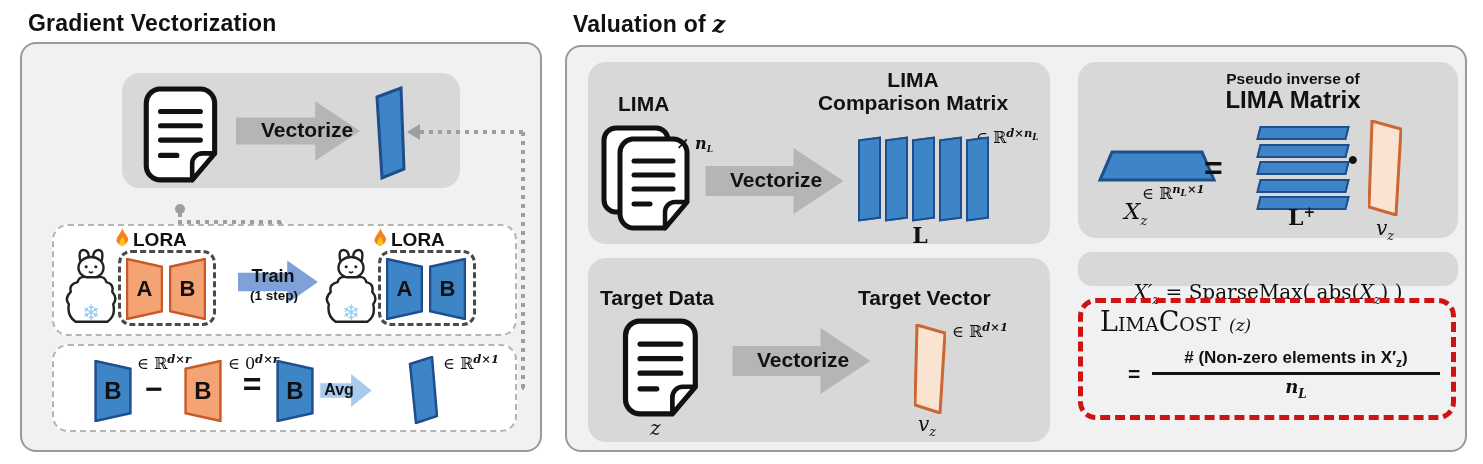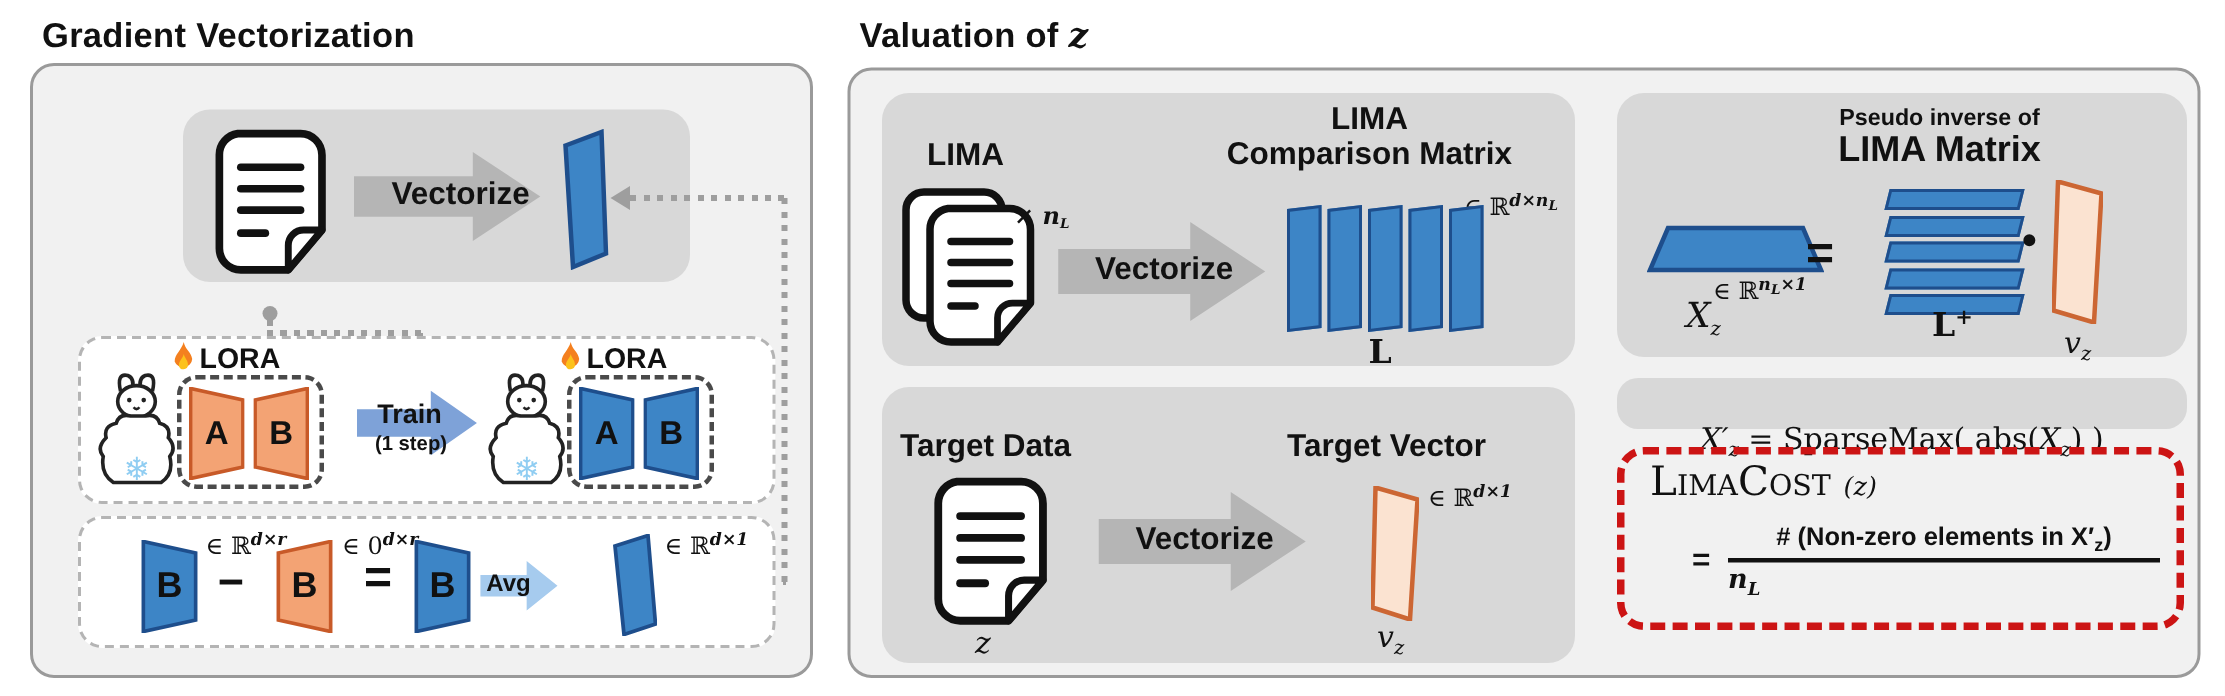--- a/index.html
+++ b/index.html
@@ -38,21 +38,21 @@
   .serifB{font-family:"DejaVu Serif",serif;font-weight:bold;}
   .sfx{font-family:"DejaVu Serif",serif;font-size:20px;white-space:nowrap;}
   .sfx i{font-family:"DejaVu Serif",serif;}
   .sfx sub{font-size:13px;font-style:italic;}
   .bcap{font-family:"DejaVu Serif",serif;font-size:27px;}
   .scap{font-family:"DejaVu Serif",serif;font-size:19px;}
   .arg{font-family:"DejaVu Serif",serif;font-size:17px;font-style:italic;}
   .frac .num{font-size:17px;font-weight:bold;white-space:nowrap;}
   .frac .num sub{font-size:12px;}
   .frac .fbar{height:2.5px;background:#111;margin:2px 0 1px 0;}
-  .frac .den{font-family:"DejaVu Serif",serif;font-style:italic;font-weight:bold;font-size:18px;text-align:left;}
+  .frac .den{font-family:"DejaVu Serif",serif;font-style:italic;font-weight:bold;font-size:18px;text-align:center;}
   .frac .den sub{font-size:12px;}
   .train-txt{font-weight:bold;font-size:18px;text-align:center;}
   .step-txt{font-weight:bold;font-size:13.5px;text-align:center;}
   .docline{stroke:#111;stroke-width:5;stroke-linecap:round;}
 </style>
 </head>
 <body>
 
 <div id="stage">
 

